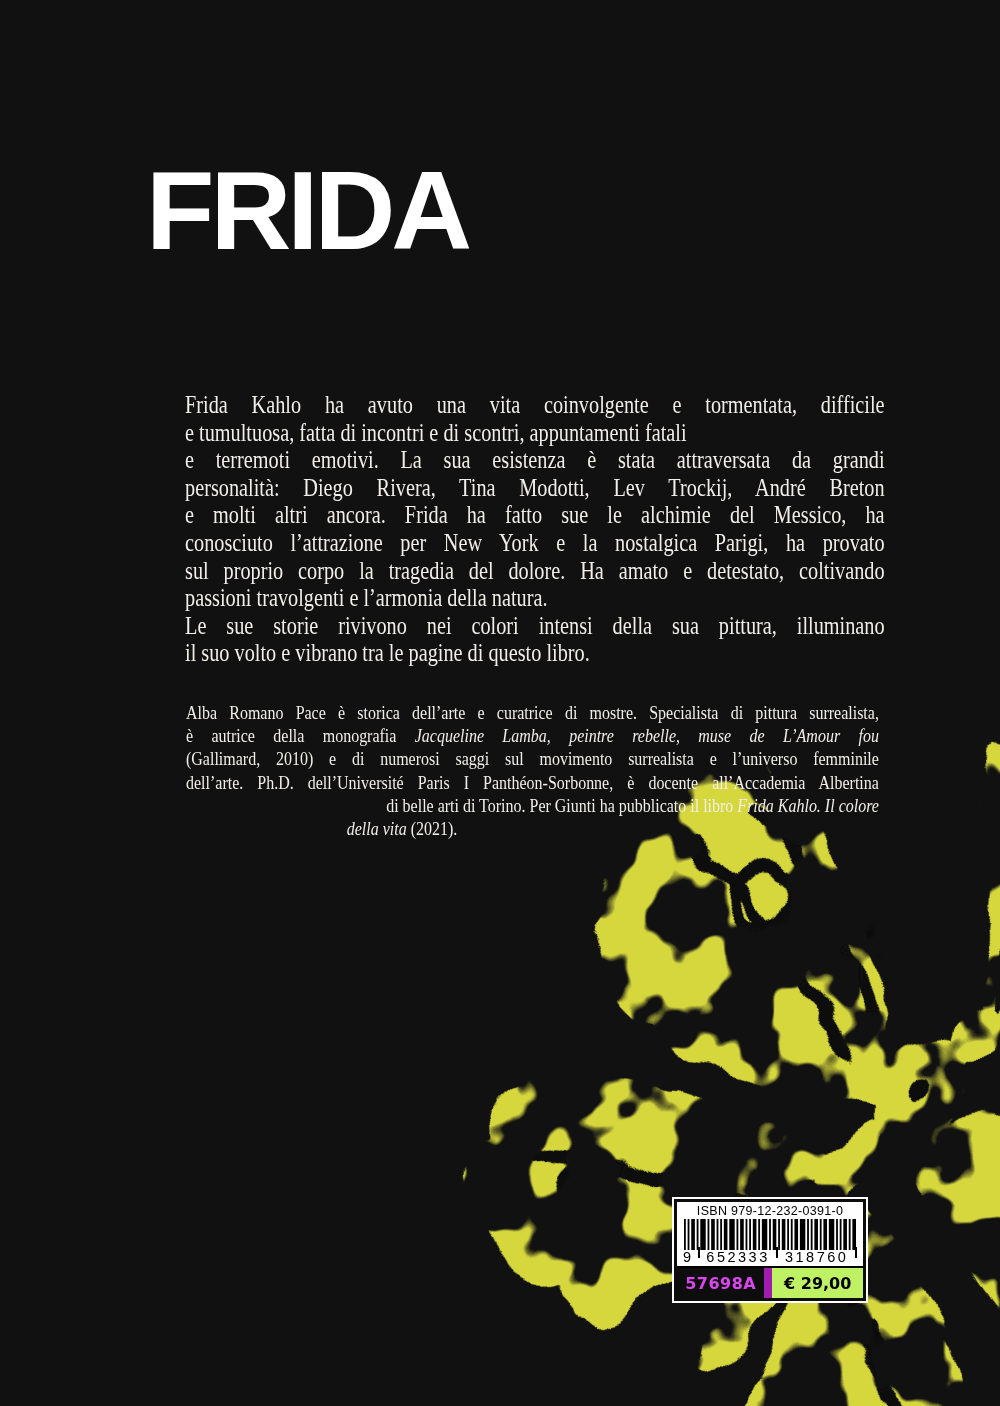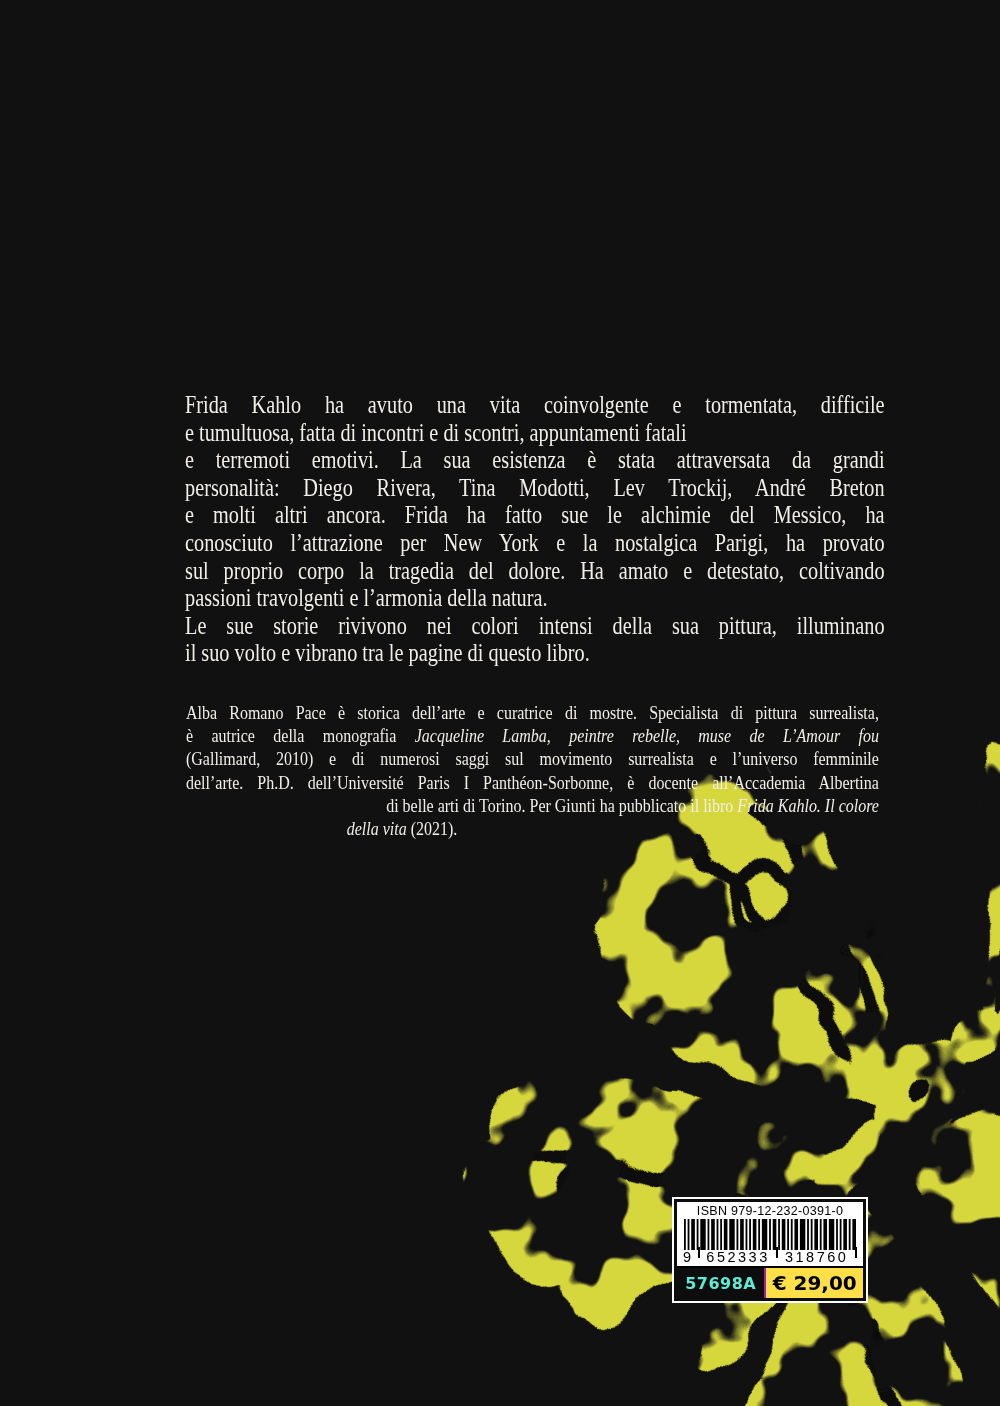--- a/index.html
+++ b/index.html
@@ -52,24 +52,24 @@
     display:flex;flex-direction:column;color:#000;justify-content:center;}
   .isbn-label{height:17px;line-height:18px;text-align:center;font-size:12.5px;letter-spacing:0.3px;}
   .bars{height:31px;margin:0 7px;}
   .bars svg{width:100%;height:100%;display:block;}
   .digits-row{height:16px;display:flex;align-items:flex-start;justify-content:space-between;
     padding:0 6px;font-size:14.5px;line-height:15px;}
   .digits-row .grp{letter-spacing:2.5px;}
   .guard-stub{width:2px;height:11px;background:#000;margin-top:-3px;}
   .price-row{flex:1;display:flex;border-top:2px solid #000;font-weight:bold;
     font-family:"DejaVu Sans","Liberation Sans",sans-serif;}
-  .edition-cell{flex:0 0 47%;background:#0d0d0d;color:#5eead4;display:flex;align-items:center;
+  .edition-cell{flex:0 0 47%;background:#0d0d0d;color:#d946ef;display:flex;align-items:center;
     justify-content:center;font-size:16px;letter-spacing:0.5px;}
-  .price-cell{flex:1;background:#fde047;color:#000;display:flex;align-items:center;
-    justify-content:center;font-size:20px;border-left:2px solid #a21caf;}
+  .price-cell{flex:1;background:#bef264;color:#000;display:flex;align-items:center;
+    justify-content:center;font-size:16px;border-left:8px solid #a21caf;}
 </style>
 </head>
 <body>
 
 <div class="page">
 
   <svg class="butterflies" width="1000" height="1406" viewBox="0 0 1000 1406" aria-hidden="true">
     <defs>
       <filter id="engrave" x="-40%" y="-40%" width="180%" height="180%">
         <feTurbulence type="fractalNoise" baseFrequency="0.06 0.055" numOctaves="3" seed="11" result="n"></feTurbulence>
@@ -119,20 +119,21 @@
     </defs>
 
     <use href="#butterfly" transform="translate(672,182) rotate(-35) scale(1.5)"></use>
     <use href="#butterfly" transform="translate(902,372) rotate(40) scale(0.95)"></use>
     <use href="#butterfly" transform="translate(95,975) rotate(6) scale(1.85)"></use>
     <use href="#butterfly" transform="translate(748,962) rotate(-10) scale(1.25)"></use>
     <use href="#butterfly" transform="translate(437,1222) rotate(38) scale(1.3)"></use>
   </svg>
 
   <div class="title-block">
+    <div class="book-title">FRIDA</div>
   </div>
 
   <div class="synopsis">
     <div class="syn-line jl">Frida Kahlo ha avuto una vita coinvolgente e tormentata, difficile</div>
     <div class="syn-line">e tumultuosa, fatta di incontri e di scontri, appuntamenti fatali</div>
     <div class="syn-line jl">e terremoti emotivi. La sua esistenza è stata attraversata da grandi</div>
     <div class="syn-line jl">personalità: Diego Rivera, Tina Modotti, Lev Trockij, André Breton</div>
     <div class="syn-line jl">e molti altri ancora. Frida ha fatto sue le alchimie del Messico, ha</div>
     <div class="syn-line jl">conosciuto l’attrazione per New York e la nostalgica Parigi, ha provato</div>
     <div class="syn-line jl">sul proprio corpo la tragedia del dolore. Ha amato e detestato, coltivando</div>

